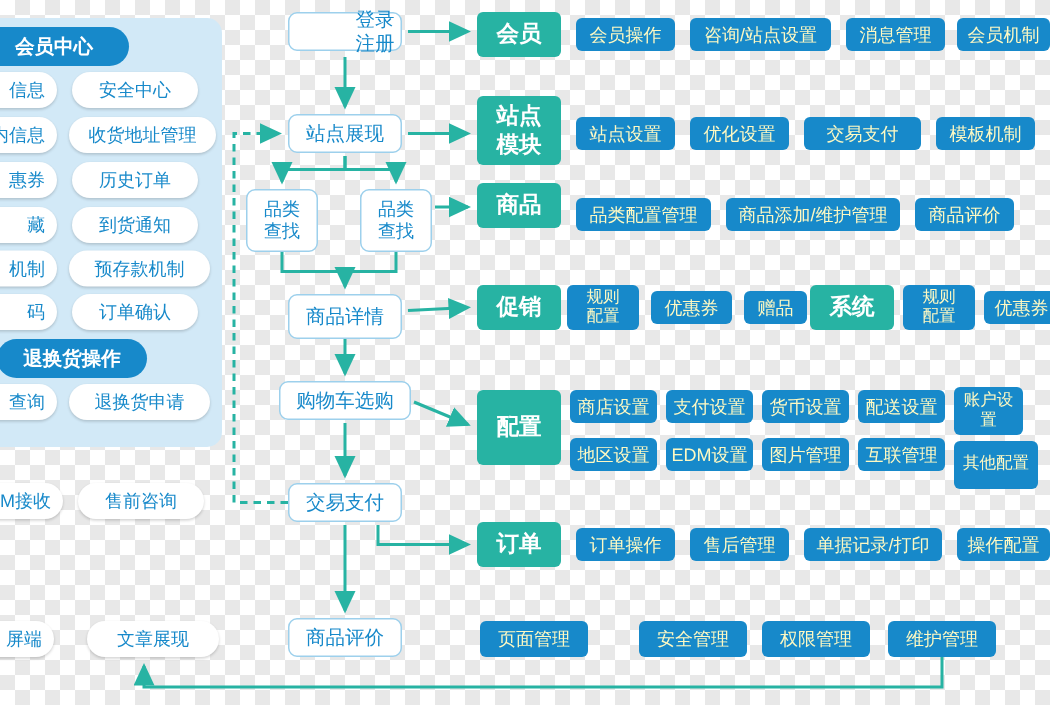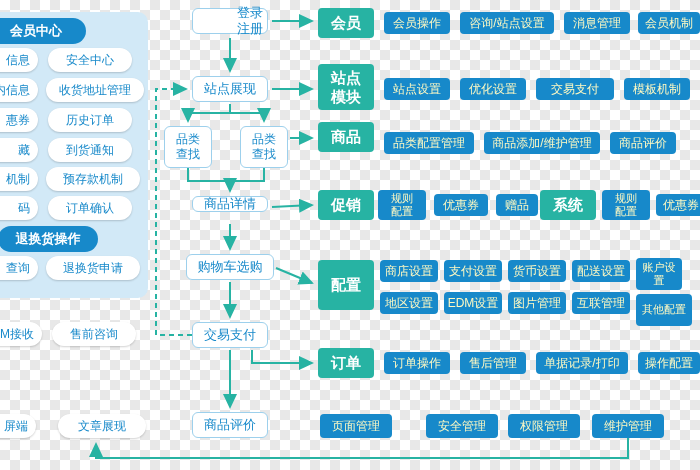--- a/index.html
+++ b/index.html
@@ -81,21 +81,21 @@
   <div class="abs btn-white cut" style="left:-44px;top:322px;width:86px;height:24px;">M接收</div>
   <div class="abs btn-white" style="left:52px;top:322px;width:84px;height:24px;">售前咨询</div>
 
   <div class="abs btn-white cut" style="left:-48px;top:414px;width:84px;height:24px;">屏端</div>
   <div class="abs btn-white" style="left:58px;top:414px;width:88px;height:24px;">文章展现</div>
 
   <div class="abs flow-box" style="left:192px;top:8px;width:76px;height:26px;padding-left:40px;">登录注册</div>
   <div class="abs flow-box" style="left:192px;top:76px;width:76px;height:26px;">站点展现</div>
   <div class="abs flow-box" style="left:164px;top:126px;width:48px;height:42px;font-size:12px;padding:0 10px;">品类查找</div>
   <div class="abs flow-box" style="left:240px;top:126px;width:48px;height:42px;font-size:12px;padding:0 10px;">品类查找</div>
-  <div class="abs flow-box" style="left:192px;top:196px;width:76px;height:16px;">商品详情</div>
+  <div class="abs flow-box" style="left:192px;top:196px;width:76px;height:30px;">商品详情</div>
   <div class="abs flow-box" style="left:186px;top:254px;width:88px;height:26px;">购物车选购</div>
   <div class="abs flow-box" style="left:192px;top:322px;width:76px;height:26px;">交易支付</div>
   <div class="abs flow-box" style="left:192px;top:412px;width:76px;height:26px;">商品评价</div>
 
   <div class="abs hdr-teal" style="left:318px;top:8px;width:56px;height:30px;">会员</div>
   <div class="abs hdr-teal" style="left:318px;top:64px;width:56px;height:46px;padding:0 12px;">站点模块</div>
   <div class="abs hdr-teal" style="left:318px;top:122px;width:56px;height:30px;">商品</div>
   <div class="abs hdr-teal" style="left:318px;top:190px;width:56px;height:30px;">促销</div>
   <div class="abs hdr-teal" style="left:540px;top:190px;width:56px;height:30px;">系统</div>
   <div class="abs hdr-teal" style="left:318px;top:260px;width:56px;height:50px;">配置</div>

